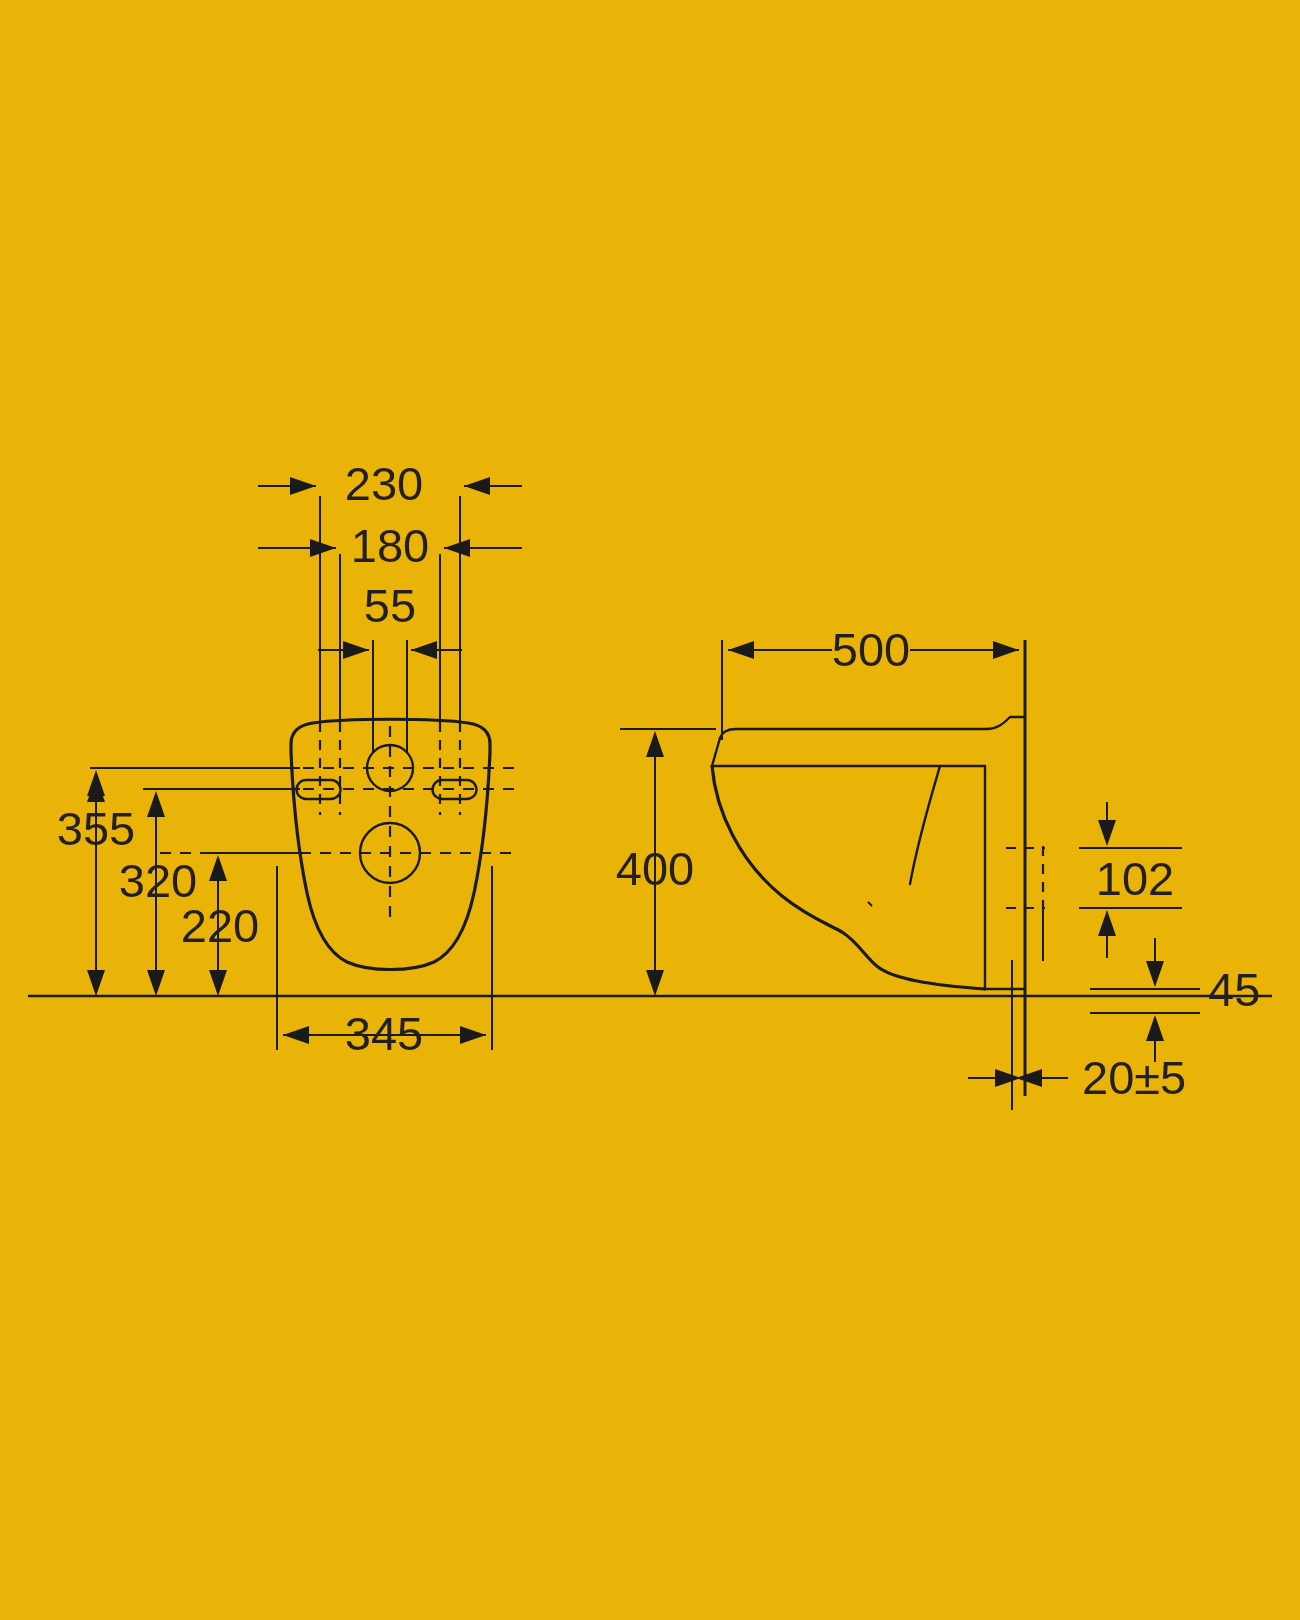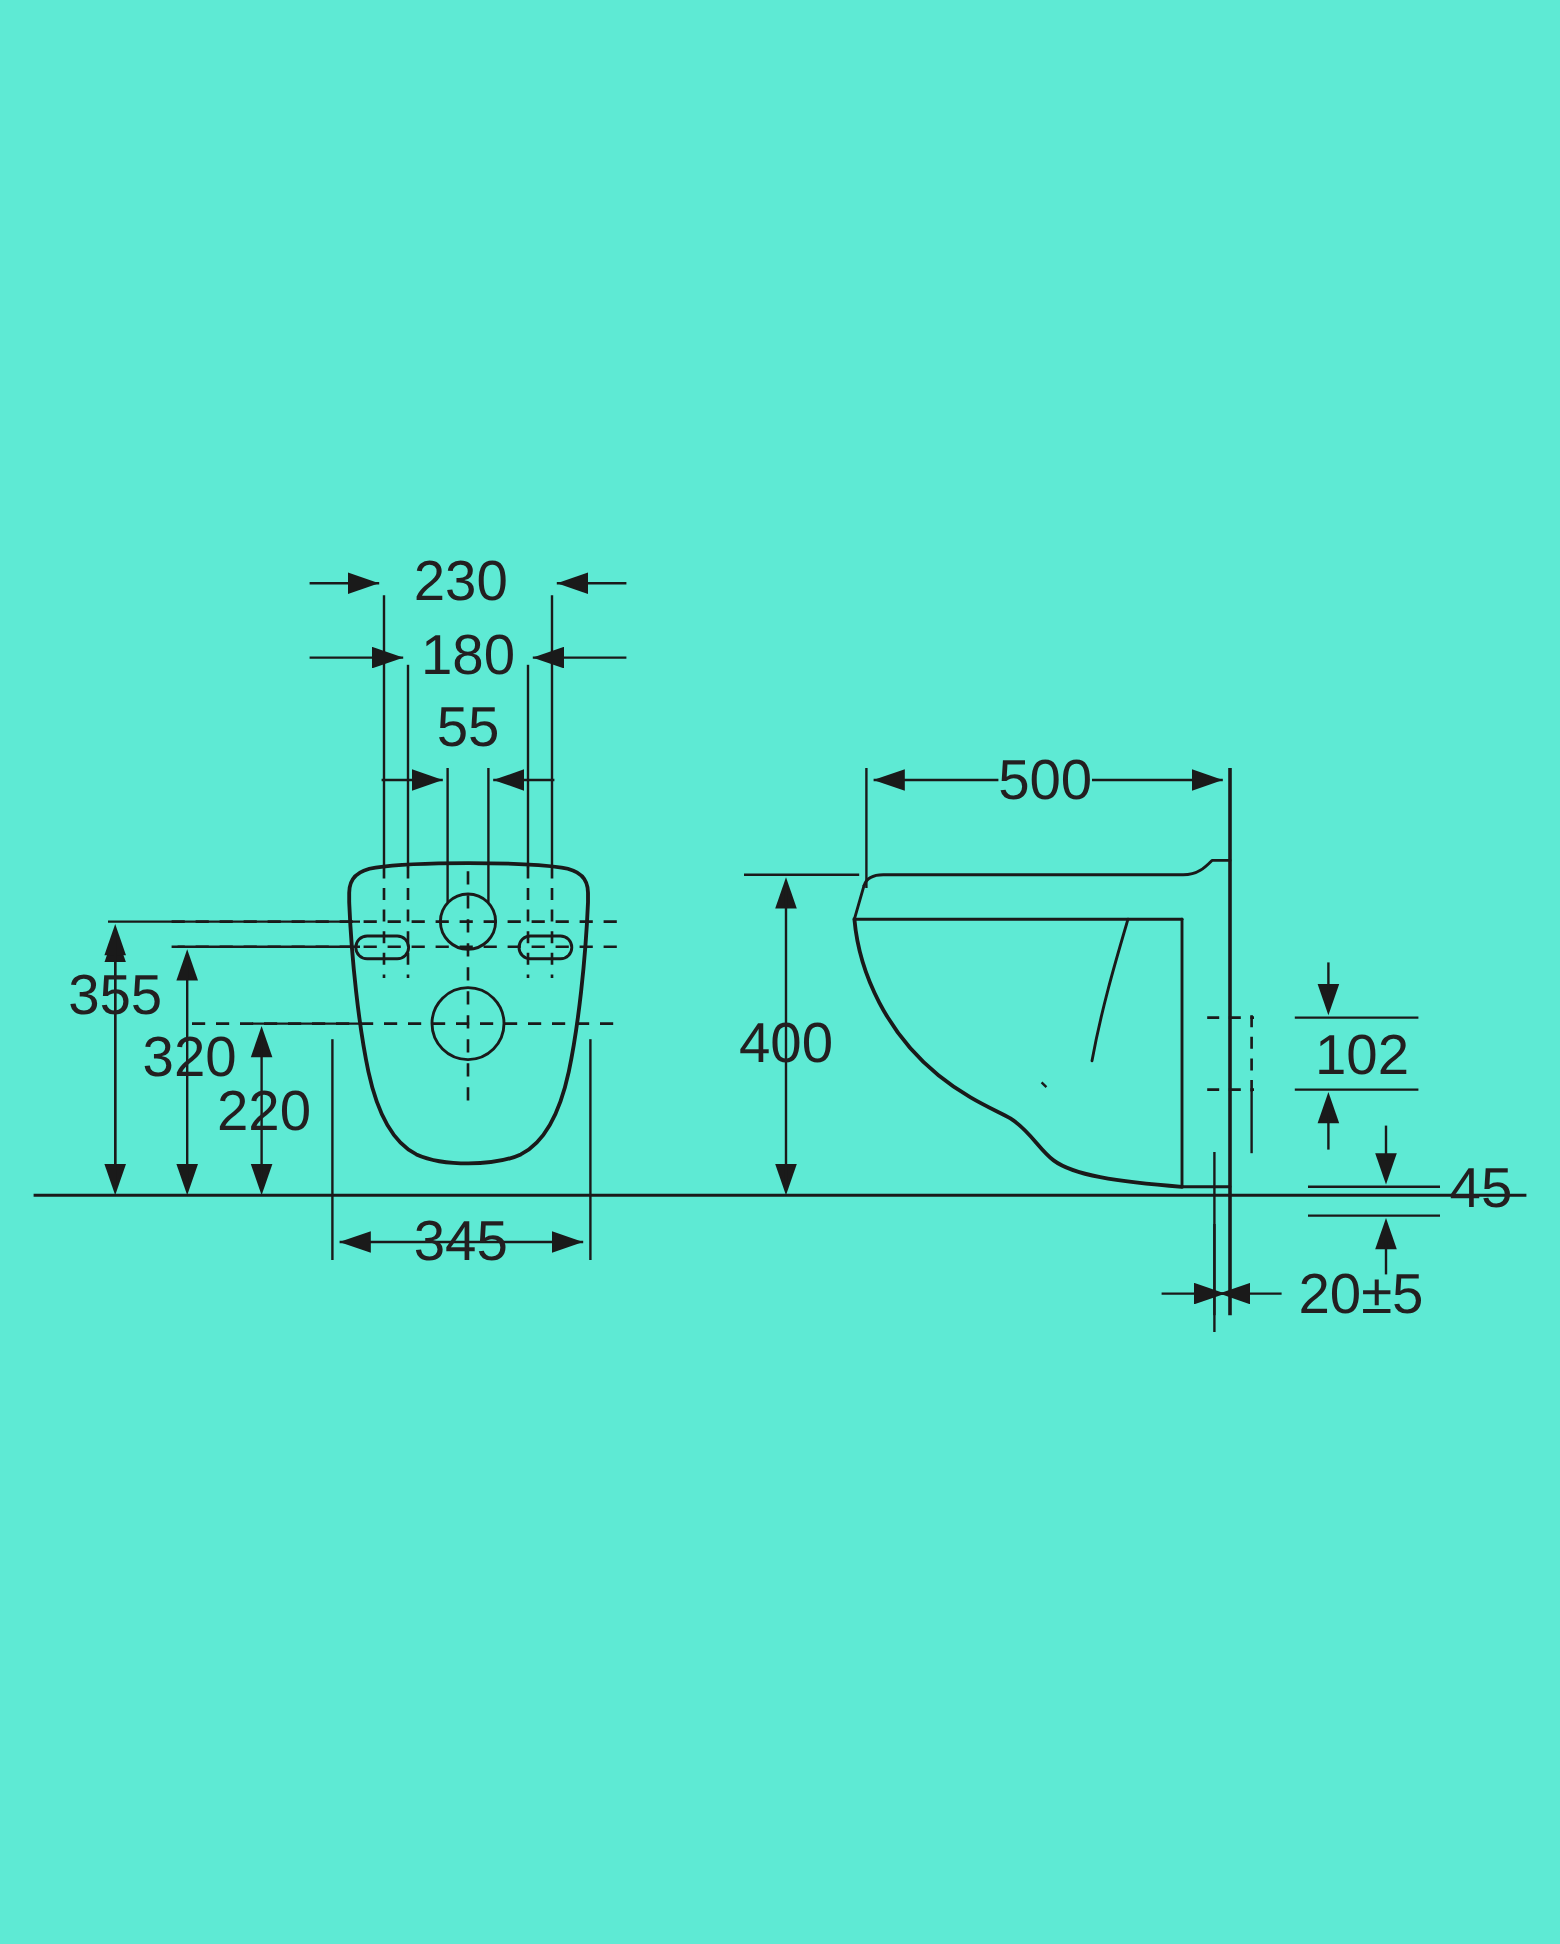--- a/index.html
+++ b/index.html
@@ -7,21 +7,21 @@
     padding: 0;
     background: #ffffff;
   }
   body {
     font-family: "Liberation Sans", sans-serif;
   }
   #drawing-root {
     position: relative;
     width: 1300px;
     height: 1620px;
-    background: #5eead4;
+    background: #eab308;
     overflow: hidden;
   }
   svg.tech-svg {
     position: absolute;
     left: 0;
     top: 0;
     width: 1300px;
     height: 1620px;
     display: block;
   }

